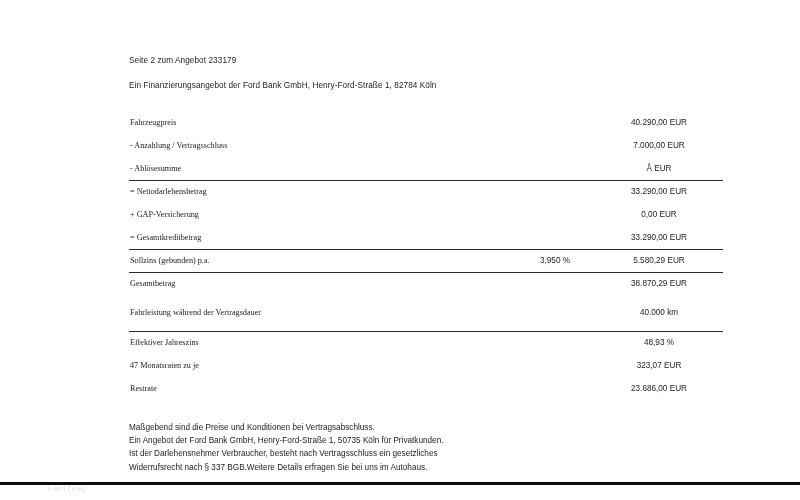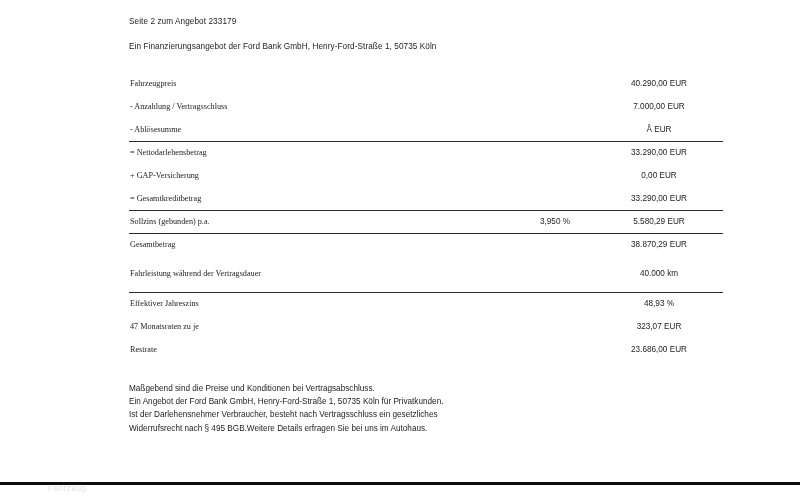--- a/index.html
+++ b/index.html
@@ -29,21 +29,22 @@
 
   .content {
     position: absolute;
     left: 129px;
     top: 0;
     width: 568px;
   }
 
   
   .doc-header {
-    padding-top: 16px;
+    padding-top: 7px;
+    margin-top: 48px;
   }
   .header-line {
     font-size: 8.2px;
     line-height: 12px;
     letter-spacing: 0.01em;
     color: #1c1c1c;
     white-space: nowrap;
   }
   .header-line.first {
     margin-bottom: 13px;
@@ -131,21 +132,21 @@
 </style>
 </head>
 <body>
 
 <div class="page">
 
   <div class="content">
 
     <div class="doc-header">
       <div class="header-line first">Seite 2 zum Angebot 233179</div>
-      <div class="header-line">Ein Finanzierungsangebot der Ford Bank GmbH, Henry-Ford-Straße 1, 50735 Köln</div>
+      <div class="header-line">Ein Finanzierungsangebot der Ford Bank GmbH, Henry-Ford-Straße 1, 82784 Köln</div>
     </div>
 
     <table class="fig-table">
       <tbody>
           <tr class="fig-row">
             <td class="col-label">Fahrzeugpreis</td>
             <td class="col-mid"></td>
             <td class="col-value">40.290,00 EUR</td>
           </tr>
           <tr class="fig-row">
@@ -203,21 +204,21 @@
             <td class="col-mid"></td>
             <td class="col-value">23.686,00 EUR</td>
           </tr>
         </tbody>
     </table>
 
     <div class="footnote">
         <div>Maßgebend sind die Preise und Konditionen bei Vertragsabschluss.</div>
         <div>Ein Angebot der Ford Bank GmbH, Henry-Ford-Straße 1, 50735 Köln für Privatkunden.</div>
         <div>Ist der Darlehensnehmer Verbraucher, besteht nach Vertragsschluss ein gesetzliches</div>
-        <div>Widerrufsrecht nach § 495 BGB.Weitere Details erfragen Sie bei uns im Autohaus.</div>
+        <div>Widerrufsrecht nach § 337 BGB.Weitere Details erfragen Sie bei uns im Autohaus.</div>
       </div>
 
   </div>
 
   <div class="bottom-rule"></div>
 
   <div class="cutoff-strip">
     <div class="cutoff-text">Fahrzeug</div>
   </div>
 

